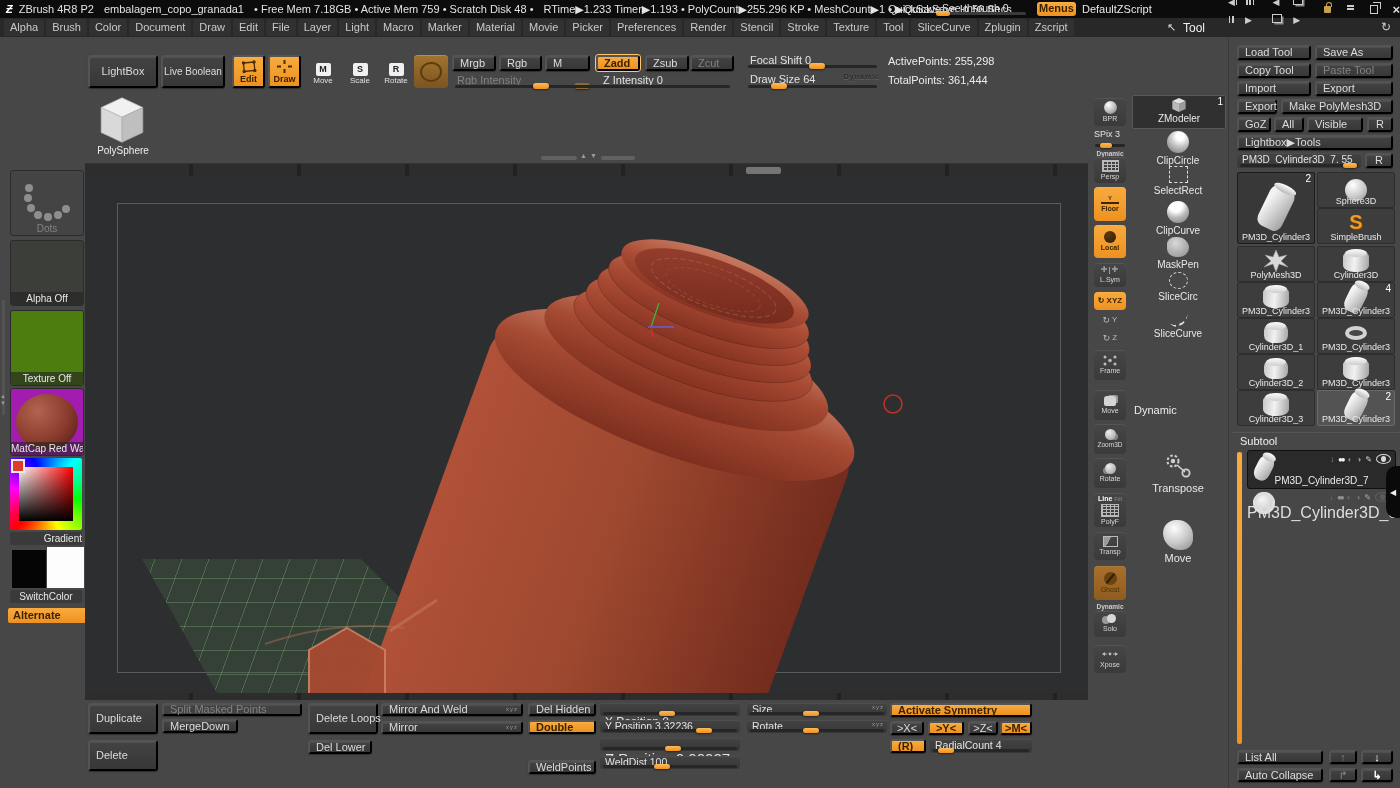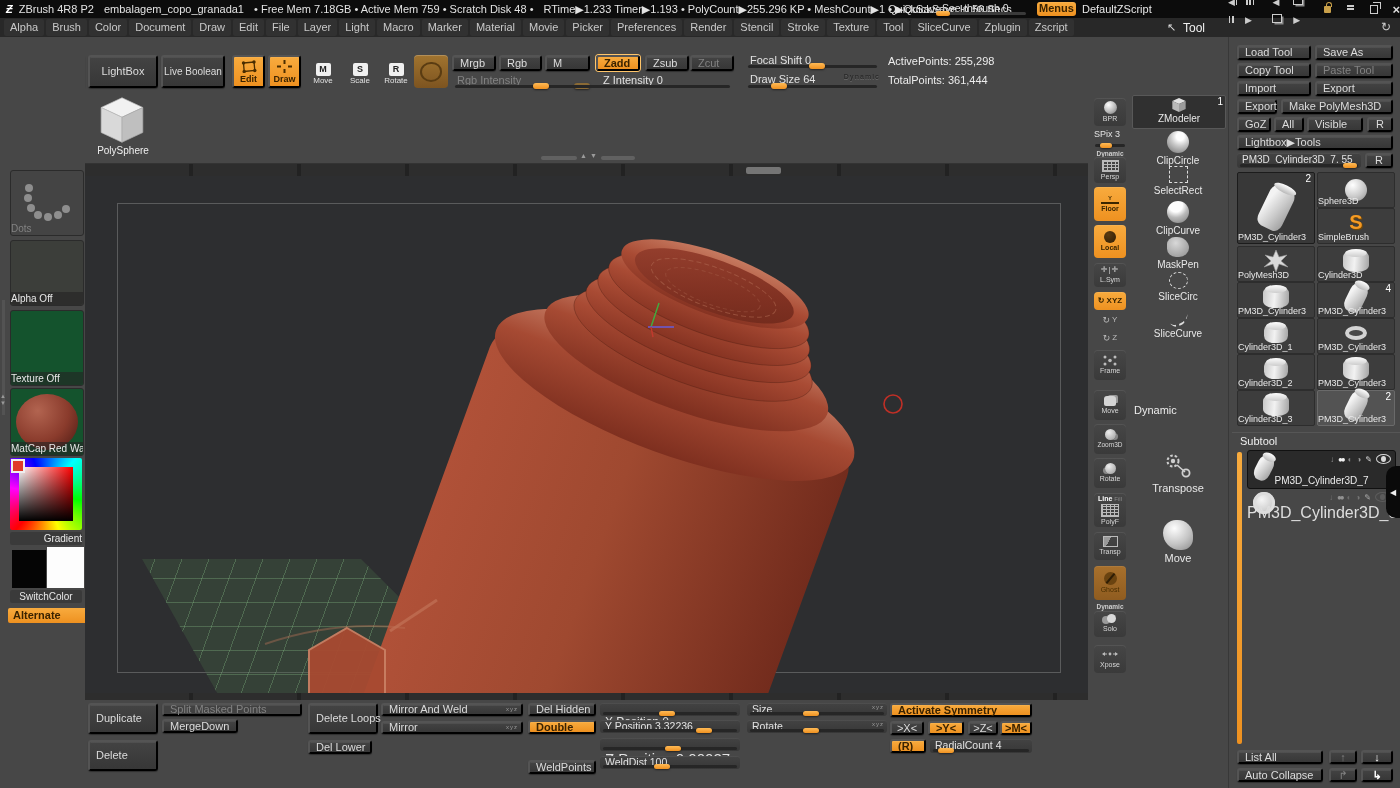--- a/index.html
+++ b/index.html
@@ -17,21 +17,21 @@
   .sl>.t{position:absolute;left:3px;right:3px;bottom:1px;height:3px;background:#262626;border-radius:2px}
   .sl>.h{position:absolute;bottom:0;height:6px;width:16px;margin-left:-8px;background:linear-gradient(#ffba55,#ef9120);border-radius:3px;box-shadow:0 1px 2px rgba(0,0,0,.5)}
   .sl.dimh>.h{background:#8a6a35}
   .micro{position:absolute;top:1px;right:3px;font-size:6px;color:#999;letter-spacing:1px;line-height:1}
   
   #titlebar{position:absolute;left:0;top:0;width:1400px;height:18px;background:#0c0c0c;display:flex;align-items:center;font-size:11px;color:#e3e3e3}
   #menubar{position:absolute;left:0;top:18px;width:1400px;height:19px;background:#282828;display:flex;align-items:center;padding-left:4px;box-sizing:border-box}
   .menu-item{background:#313131;color:#c9c9c9;font-size:11px;padding:2px 6px;margin-right:2px;border-radius:2px;line-height:1.2}
   
   .thumb{position:absolute;background:#3f3f3f;border:1px solid #2b2b2b;border-radius:3px;display:flex;align-items:center;justify-content:center}
-  .tlabel{position:absolute;left:0;right:0;bottom:0;text-align:left;font-size:10px;color:#e8e8e8;background:rgba(35,35,35,.6);padding:1px 0;white-space:nowrap;overflow:hidden;border-radius:0 0 3px 3px}
+  .tlabel{position:absolute;left:0;right:0;bottom:0;text-align:center;font-size:10px;color:#e8e8e8;background:rgba(35,35,35,.6);padding:1px 0;white-space:nowrap;overflow:hidden;border-radius:0 0 3px 3px}
   .badge{position:absolute;top:0;right:3px;font-size:10px;color:#fff;line-height:1.2}
   
   .rsb{position:absolute;left:1094px;width:32px;background:linear-gradient(#464646,#3a3a3a);border-radius:4px;display:flex;flex-direction:column;align-items:center;justify-content:center;gap:1px;color:#d8d8d8;font-size:7px;line-height:1.1;box-shadow:inset 0 1px 0 rgba(255,255,255,.08)}
   .rsb.orange{color:#3a2500!important}
   .rsb.ghost{background:linear-gradient(#a8702c,#8f5c20)!important;color:#4a2f00}
   
   .bcol{position:absolute;left:1132px;width:92px;text-align:center;color:#e8e8e8;font-size:10px}
   
   .tcell{position:absolute;width:76px;height:34px;background:#3d3d3d;border:1px solid #2d2d2d;border-radius:2px;display:flex;align-items:center;justify-content:center}
   .tcell .tlabel{font-size:9px;background:none;bottom:0}
@@ -259,24 +259,24 @@
         <circle cx="27" cy="35" r="4"></circle>
         <circle cx="37" cy="33" r="4"></circle>
         <circle cx="45" cy="27" r="4"></circle>
       </g>
     </svg>
   <span class="tlabel dim" style="background:none">Dots</span>
 </div>
 <div class="thumb" style="left:10px;top:240px;width:72px;height:64px;background:#3c3e3a">
   <span class="tlabel">Alpha Off</span>
 </div>
-<div class="thumb" style="left:10px;top:310px;width:72px;height:74px;background:#14532d">
+<div class="thumb" style="left:10px;top:310px;width:72px;height:74px;background:#4d7c0f">
   <span class="tlabel">Texture Off</span>
 </div>
-<div class="thumb" style="left:10px;top:388px;width:72px;height:66px;background:#14532d">
+<div class="thumb" style="left:10px;top:388px;width:72px;height:66px;background:#a21caf">
   <span style="width:62px;height:56px;border-radius:50%;background:radial-gradient(circle at 35% 30%,#b26450,#8a3b2c 55%,#5e241b 85%)"></span>
   <span class="tlabel">MatCap Red Wa</span>
 </div>
 <div class="abs" style="left:10px;top:458px;width:72px;height:72px;background:conic-gradient(from 220deg,#ff0000,#ff00ff,#0000ff,#00ffff,#00ff00,#ffff00,#ff0000);border-radius:2px">
   <div class="abs" style="left:9px;top:9px;right:9px;bottom:9px;background:linear-gradient(to top,#000,rgba(0,0,0,0)),linear-gradient(to right,#fff,#f00)"></div>
   <div class="abs" style="left:1px;top:1px;width:10px;height:10px;background:#e03a2a;border:2px solid #eee"></div>
 </div>
 <div class="abs" style="left:10px;top:532px;width:72px;height:13px;background:#3a3a3a;border-radius:2px;text-align:right;font-size:10px;color:#e8e8e8;line-height:13px">Gradient</div>
 <div class="abs" style="left:12px;top:550px;width:34px;height:38px;background:#050505"></div>
 <div class="abs" style="left:47px;top:547px;width:37px;height:41px;background:#fdfdfd"></div>

